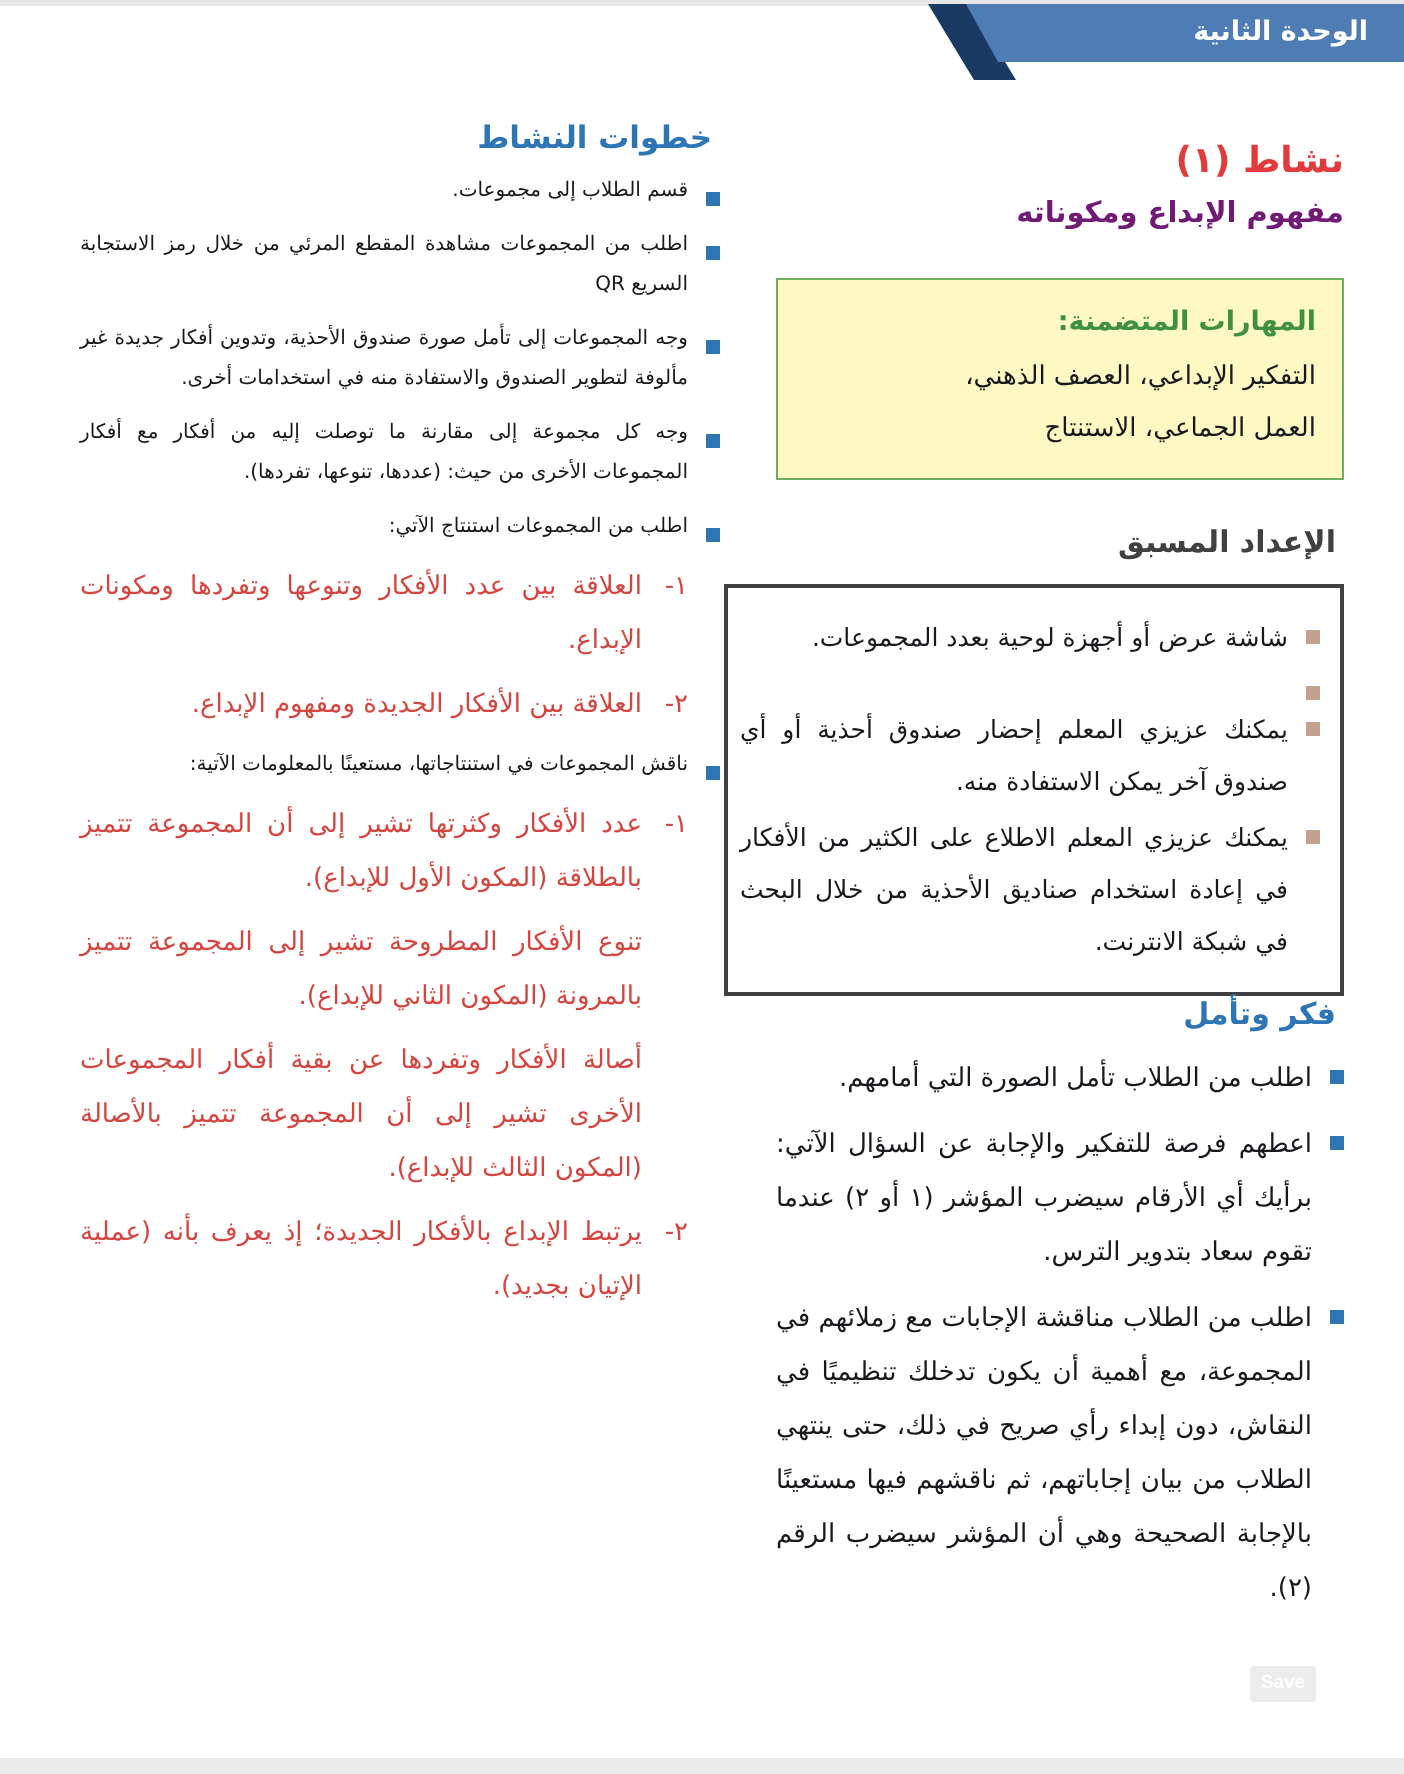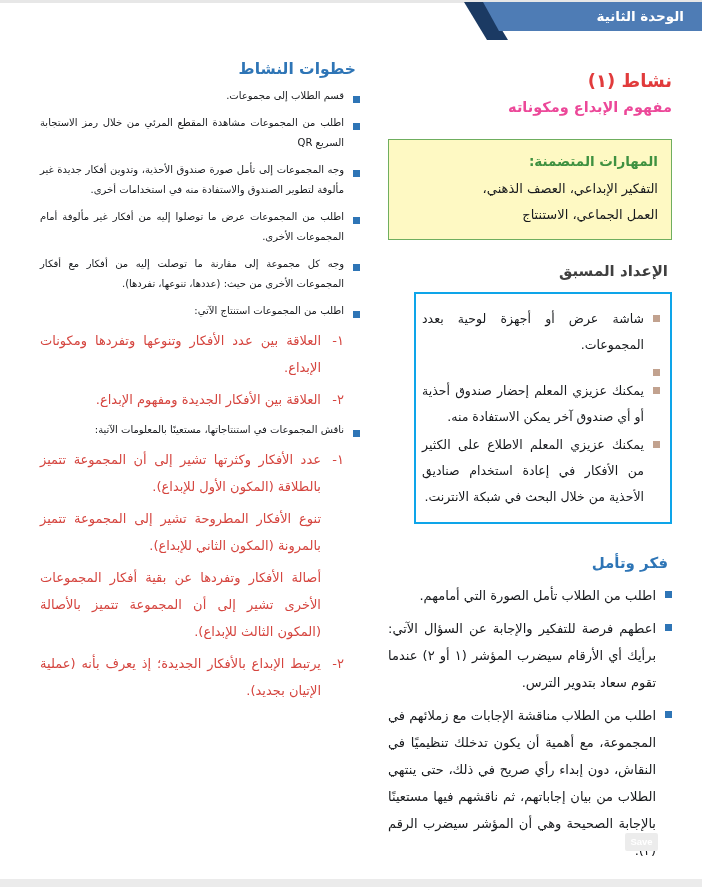--- a/index.html
+++ b/index.html
@@ -18,30 +18,30 @@
                  clip-path: polygon(31px 0px, 250px 0px, 250px 29px, 47px 29px); }
   .banner-label { position:absolute; top:0; right:18px; height:29px; line-height:29px;
                   color:#ffffff; font-size:13.5px; font-weight:bold; }
 
   .content { position:absolute; top:60px; right:0; left:0; padding:0 30px 0 40px;
              display:flex; gap:28px; }
   .col-right { width:284px; flex:0 0 284px; }
   .col-left  { flex:1; }
 
   .activity-title { color:#e13b3c; font-size:18px; font-weight:bold; margin:10px 0 8px; }
-  .activity-subtitle { color:#ec4899; font-size:14.5px; font-weight:bold; margin:0 0 24px; }
+  .activity-subtitle { color:#701a75; font-size:14.5px; font-weight:bold; margin:0 0 24px; }
 
   .skills-box { background:#fef9c3; border:1.5px solid #6fae5f; padding:8px 13px 10px;
                 margin-bottom:22px; font-size:13px; line-height:2.05; color:#17191c; }
   .skills-title { color:#3f9140; font-weight:bold; font-size:13.5px; }
 
   .section-heading-navy { color:#404040; font-size:15px; font-weight:bold; margin:0 4px 12px 0; }
   .section-heading-blue { color:#2e75b6; font-size:15px; font-weight:bold; margin:0 4px 10px 0;text-align:right; }
 
-  .prep-box { border:2px solid #0ea5e9; width:258px; padding:12px 10px 10px 6px; margin-bottom:30px; }
+  .prep-box { border:2px solid #404040; width:310px; padding:12px 10px 10px 6px; }
 
   .bullet-item { display:flex; gap:9px; font-size:12.5px; line-height:2.08; color:#17191c;
                  text-align:justify; margin-bottom:2px; }
   .bullet-item .sq { flex:0 0 7px; width:7px; height:7px; margin-top:9px; }
   .sq-tan  { background:#c2a28f; }
   .sq-blue { background:#2e75b6; }
 
   .tr-item { font-size:13px; margin-bottom:6px; }
 
   .col-left .steps-heading { margin-bottom:8px; font-size:15.5px; }
@@ -128,24 +128,20 @@
       <div class="bullet-item step">
         <span class="sq sq-blue"></span>
         <span>اطلب من المجموعات مشاهدة المقطع المرئي من خلال رمز الاستجابة السريع QR</span>
       </div>
       <div class="bullet-item step">
         <span class="sq sq-blue"></span>
         <span>وجه المجموعات إلى تأمل صورة صندوق الأحذية، وتدوين أفكار جديدة غير مألوفة لتطوير الصندوق والاستفادة منه في استخدامات أخرى.</span>
       </div>
       <div class="bullet-item step">
         <span class="sq sq-blue"></span>
-        <span>اطلب من المجموعات عرض ما توصلوا إليه من أفكار غير مألوفة أمام المجموعات الأخرى.</span>
-      </div>
-      <div class="bullet-item step">
-        <span class="sq sq-blue"></span>
         <span>وجه كل مجموعة إلى مقارنة ما توصلت إليه من أفكار مع أفكار المجموعات الأخرى من حيث: (عددها، تنوعها، تفردها).</span>
       </div>
       <div class="bullet-item step">
         <span class="sq sq-blue"></span>
         <span>اطلب من المجموعات استنتاج الآتي:</span>
       </div>
 
       <div class="red-num-item">
         <span class="num">١-</span>
         <span>العلاقة بين عدد الأفكار وتنوعها وتفردها ومكونات الإبداع.</span>

